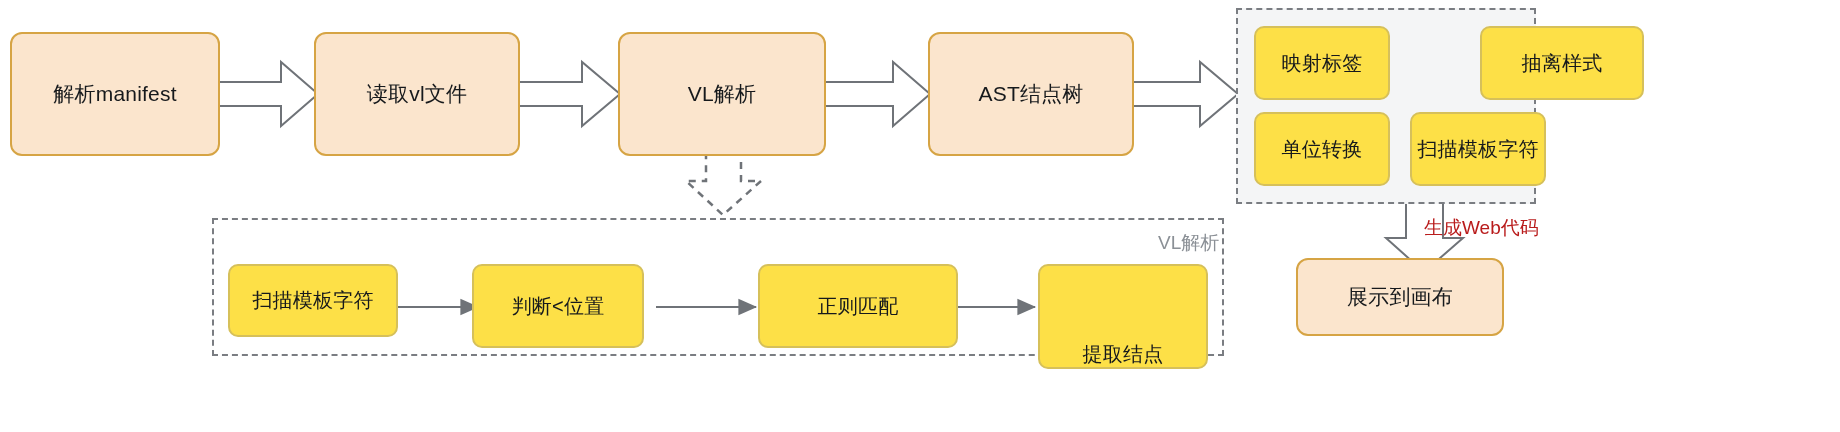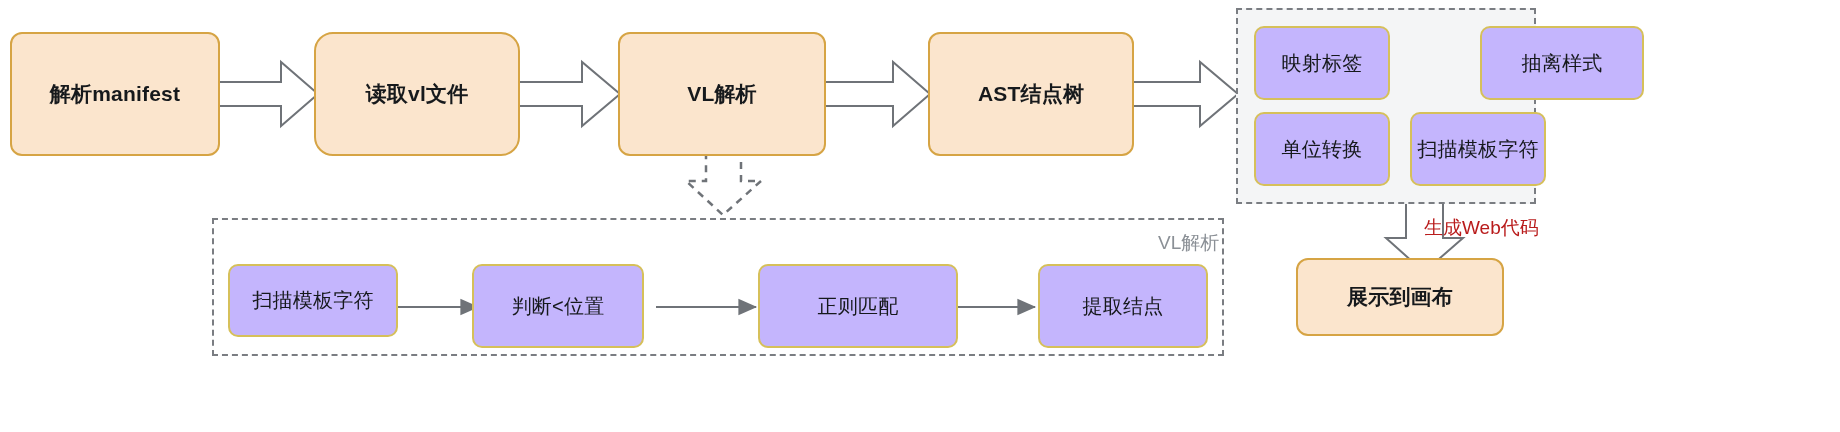--- a/index.html
+++ b/index.html
@@ -26,24 +26,23 @@
     text-align: center;
     border-radius: 12px;
     font-size: 21px;
     line-height: 1.25;
     color: #16191c;
     letter-spacing: 0.2px;
   }
   .node-peach {
     background: #fbe5cd;
     border: 2px solid #d6a444;
-    font-weight: bold;
   }
   .node-yellow {
-    background: #c4b5fd;
+    background: #fde047;
     border: 2px solid #d6c05a;
     border-radius: 10px;
     font-size: 20px;
   }
   .group-box {
     position: absolute;
     box-sizing: border-box;
     border: 2px dashed #7a7d82;
   }
   .group-filled {
@@ -100,21 +99,21 @@
     </defs>
     <line x1="398" y1="307" x2="478" y2="307" stroke="#6f7378" stroke-width="2.2" marker-end="url(#thin-arrow)"></line>
     <line x1="656" y1="307" x2="756" y2="307" stroke="#6f7378" stroke-width="2.2" marker-end="url(#thin-arrow)"></line>
     <line x1="925" y1="307" x2="1035" y2="307" stroke="#6f7378" stroke-width="2.2" marker-end="url(#thin-arrow)"></line>
   </svg>
 
   <div class="node node-peach" style="left:10px; top:32px; width:210px; height:124px;">
     <span>解析manifest</span>
   </div>
 
-  <div class="node node-peach" style="left:314px; top:32px; width:206px; height:124px;border-radius:19px;">
+  <div class="node node-peach" style="left:314px; top:32px; width:206px; height:124px;">
     <span>读取vl文件</span>
   </div>
 
   <div class="node node-peach" style="left:618px; top:32px; width:208px; height:124px;">
     <span>VL解析</span>
   </div>
 
   <div class="node node-peach" style="left:928px; top:32px; width:206px; height:124px;justify-content:center;">
     <span>AST结点树</span>
   </div>
@@ -152,17 +151,17 @@
   </div>
 
   <div class="node node-yellow" style="left:472px; top:264px; width:172px; height:84px;">
     <span>判断&lt;位置</span>
   </div>
 
   <div class="node node-yellow" style="left:758px; top:264px; width:200px; height:84px;">
     <span>正则匹配</span>
   </div>
 
-  <div class="node node-yellow" style="left:1038px; top:264px; width:170px; height:84px;">
+  <div class="node node-yellow" style="left:1038px; top:264px; width:170px; height:105px;align-items:flex-end;">
     <span>提取结点</span>
   </div>
 
 </div>
 
 </body></html>

